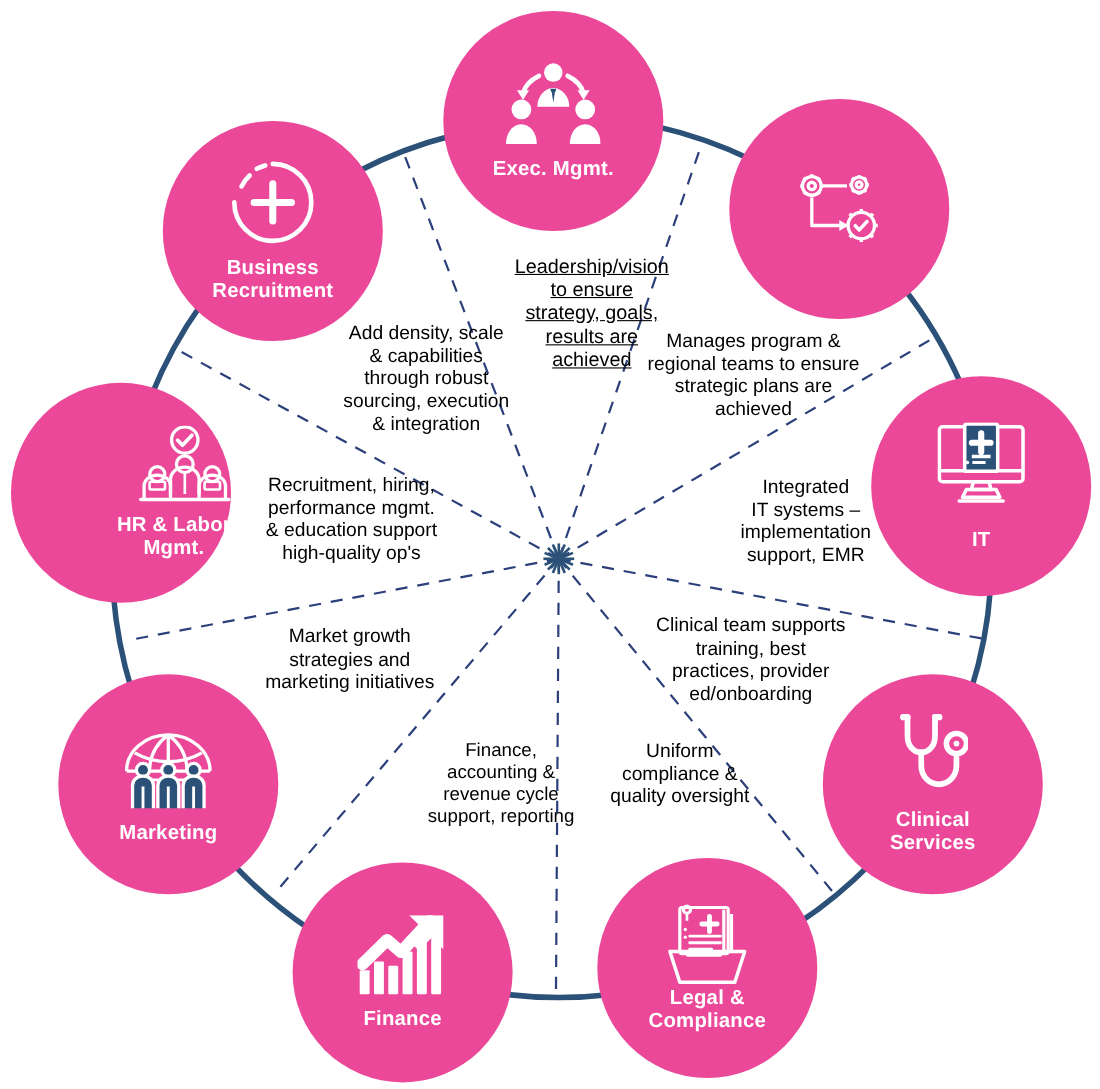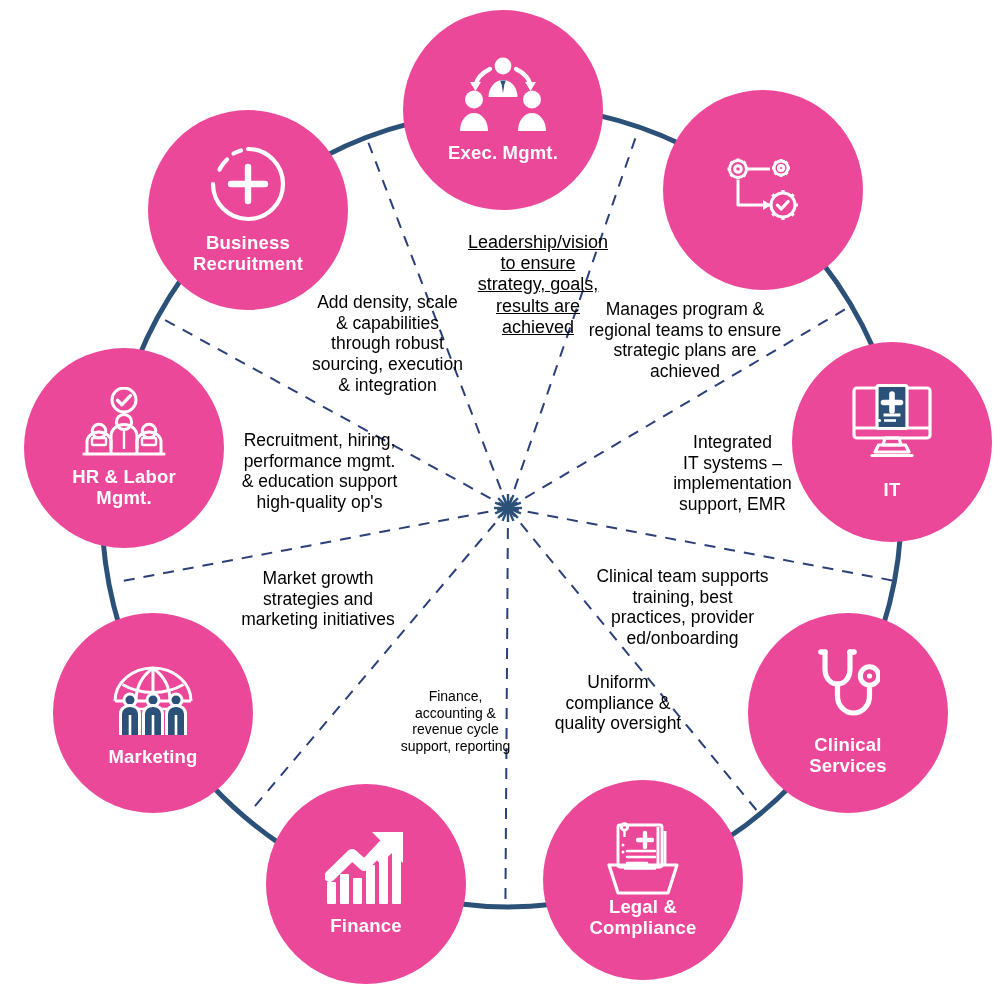--- a/index.html
+++ b/index.html
@@ -225,21 +225,21 @@
         <path d="M33.5 76V55c0-4.8 4-8.5 9.5-8.5s9.5 3.7 9.5 8.5v21"></path>
         <path d="M43 56v20" stroke-width="2.6"></path>
         <circle cx="66" cy="41" r="6"></circle>
         <path d="M56.5 76V55c0-4.8 4-8.5 9.5-8.5s9.5 3.7 9.5 8.5v21"></path>
         <path d="M66 56v20" stroke-width="2.6"></path>
       </g>
       <path d="M29 50h5M52 50h5" stroke-width="2.6" stroke-linecap="round"></path>
     </svg></span>
         <div class="node-label" style="font-size: 18.5px; margin-top: 12px;">Marketing</div>
       </div>
-      <div class="node" style="left: 24px; top: 348px; width: 200px; height: 200px;">
+      <div class="node" style="left: 10px; top: 348px; width: 200px; height: 200px; align-items: flex-end;">
         <span class="node-icon"><svg width="84" height="70" viewBox="0 0 84 70" fill="none" stroke="#ffffff" stroke-width="3" stroke-linejoin="round">
       <circle cx="42" cy="13" r="12"></circle>
       <path d="M35.5 13.2l4.4 4.5 8.6-9" stroke-width="3.4" stroke-linecap="round"></path>
       <g>
         <circle cx="42" cy="35" r="7.6"></circle>
         <path d="M29 62V49c0-6.4 5.8-11.4 13-11.4S55 42.6 55 49v13"></path>
         <path d="M42 44v18" stroke-width="2.4"></path>
       </g>
       <g>
         <circle cx="17" cy="44" r="6.8"></circle>
@@ -274,28 +274,28 @@
 results are
 achieved</div>
       <div class="seg-text" style="left: 575px; top: 299px; width: 220px; font-size: 17.5px;">Manages program  &amp;
 regional teams to ensure
 strategic plans are
 achieved</div>
       <div class="seg-text" style="left: 655px; top: 432px; width: 155px; font-size: 17.5px;">Integrated
 IT systems –
 implementation
 support, EMR</div>
-      <div class="seg-text" style="left: 585px; top: 558px; width: 195px; font-size: 17.5px; margin-top: 8px;">Clinical team supports
+      <div class="seg-text" style="left: 585px; top: 558px; width: 195px; font-size: 17.5px;">Clinical team supports
 training, best
 practices, provider
 ed/onboarding</div>
       <div class="seg-text" style="left: 533px; top: 672px; width: 170px; font-size: 17.5px;">Uniform
 compliance &amp;
 quality oversight</div>
-      <div class="seg-text" style="left: 373px; top: 672px; width: 165px; font-size: 14px; margin-top: 16px;">Finance,
+      <div class="seg-text" style="left: 373px; top: 672px; width: 165px; font-size: 17px;">Finance,
 accounting &amp;
 revenue cycle
 support, reporting</div>
       <div class="seg-text" style="left: 228px; top: 568px; width: 180px; font-size: 17.5px;">Market growth
 strategies and
 marketing initiatives</div>
       <div class="seg-text" style="left: 222px; top: 430px; width: 195px; font-size: 17.5px;">Recruitment, hiring,
 performance mgmt.
 &amp; education support
 high-quality op's</div>

